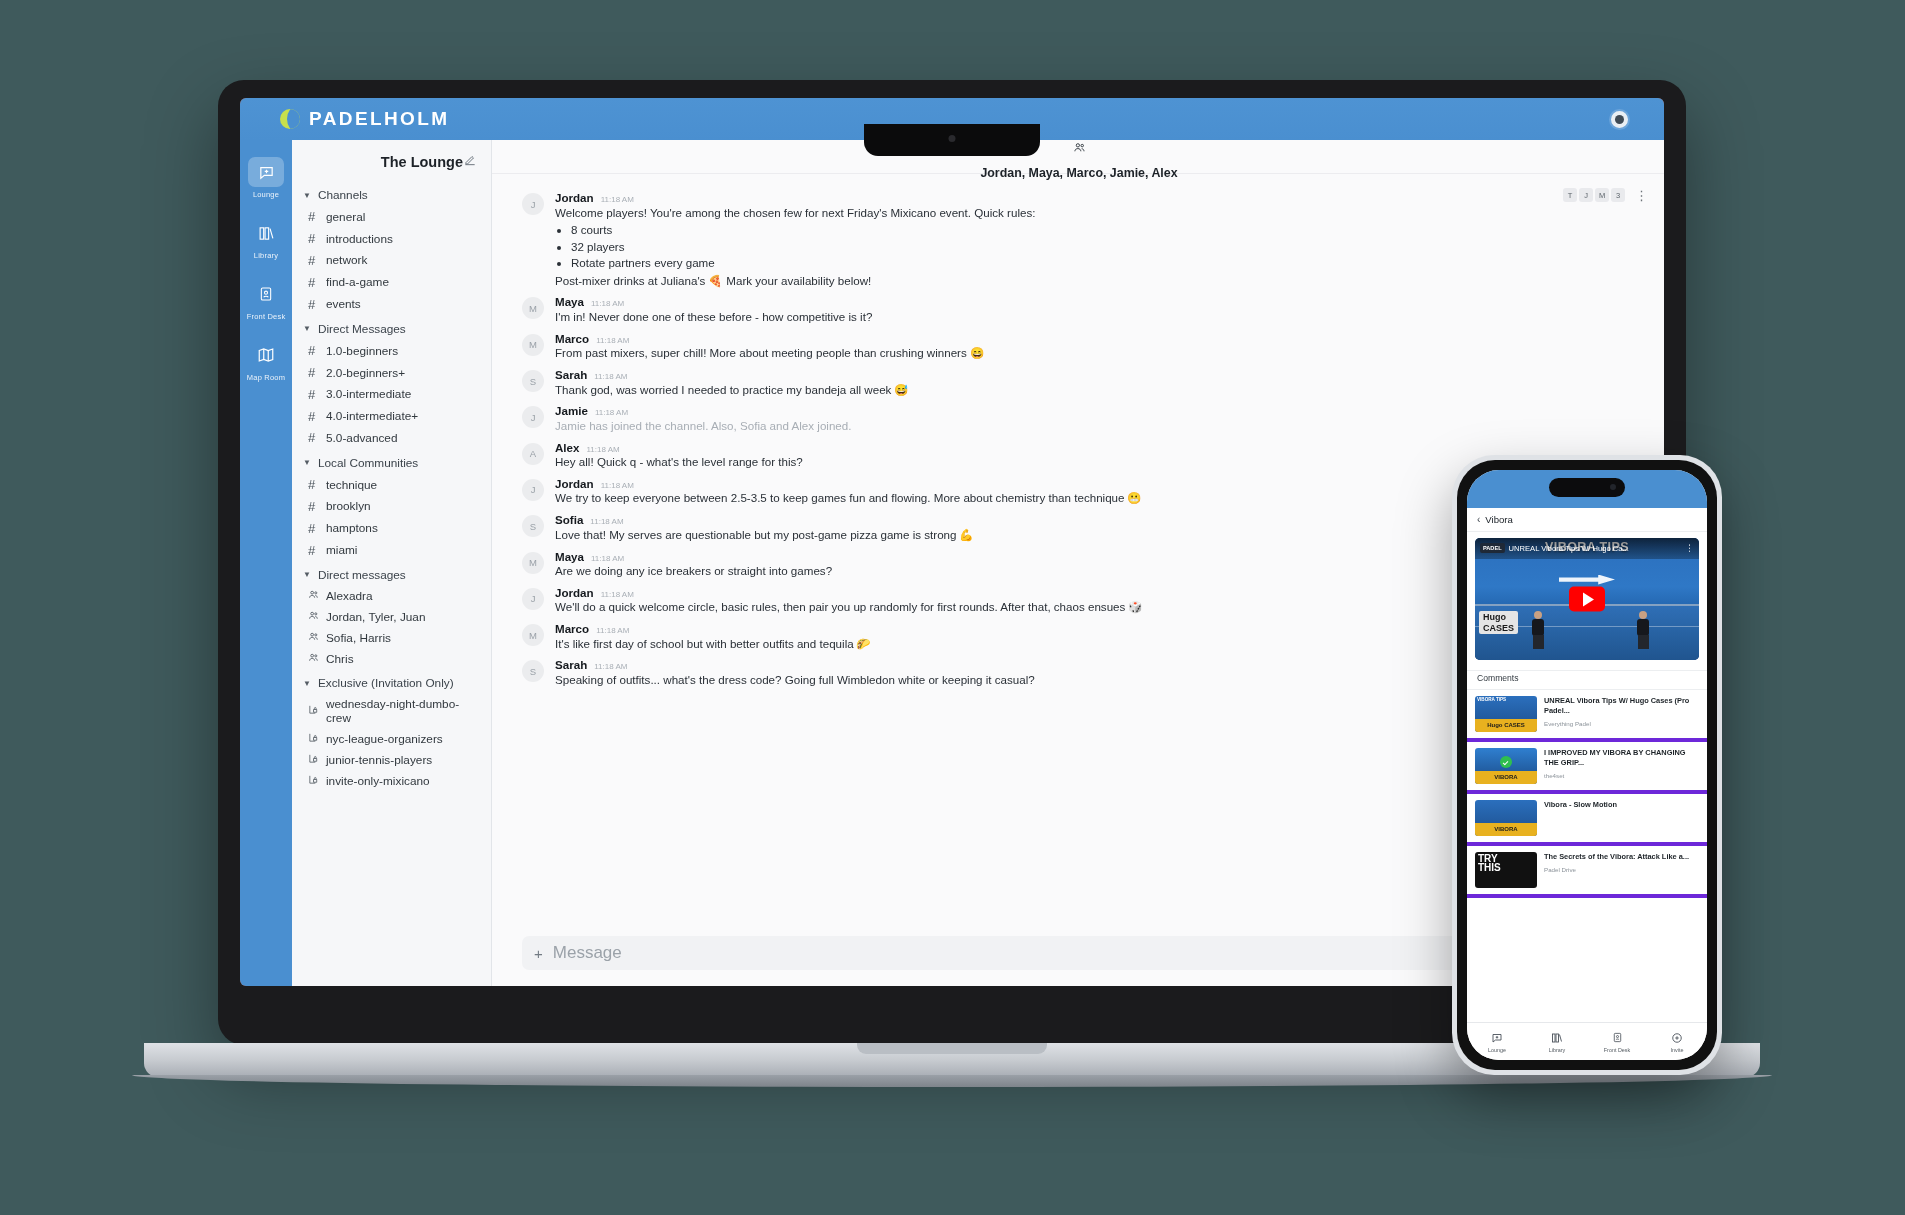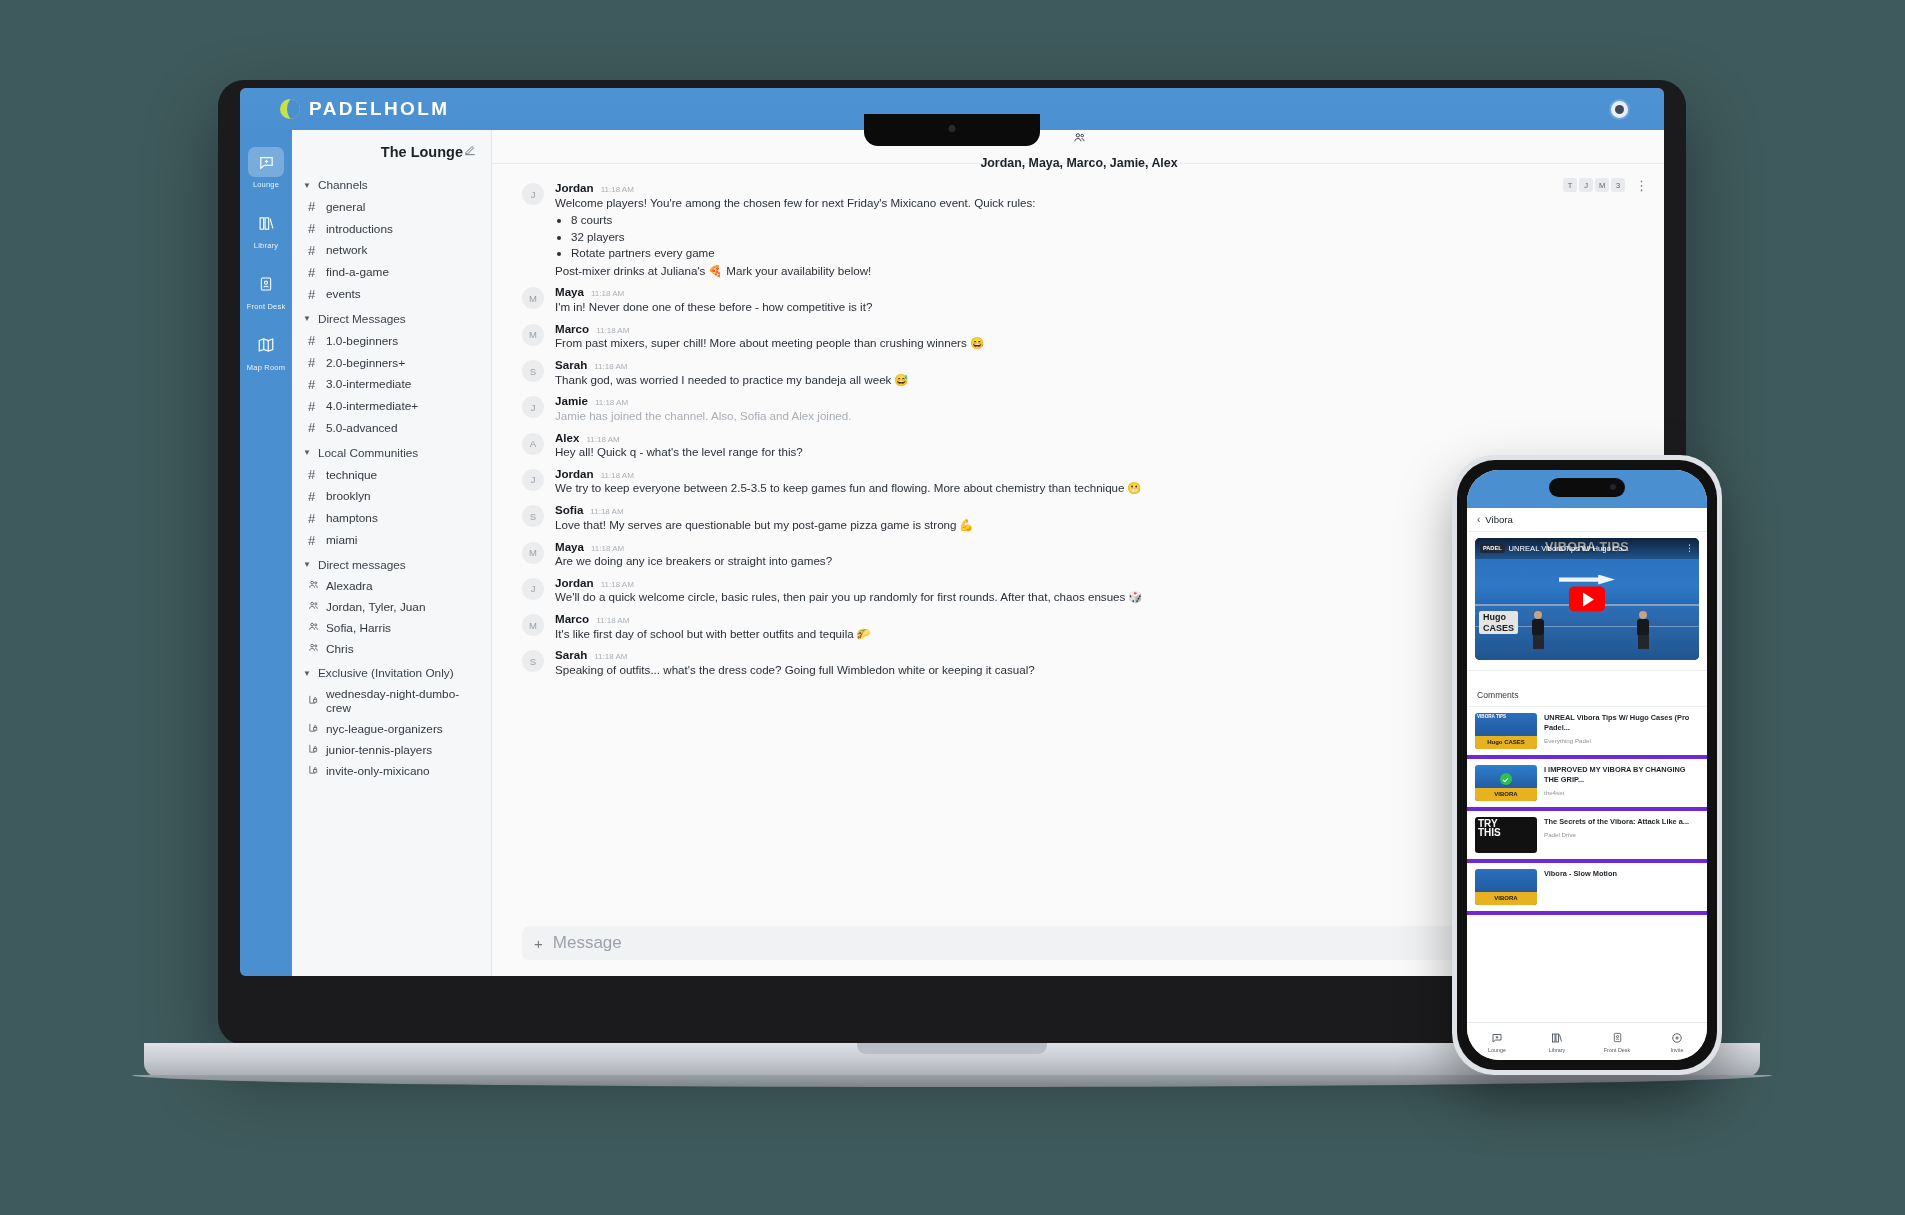--- a/index.html
+++ b/index.html
@@ -13,21 +13,21 @@
 
   
   #laptop { position: absolute; left: 218px; top: 80px; width: 1468px; height: 940px; }
   .laptop-body {
     position: absolute; left: 0; top: 0; width: 1468px; height: 965px;
     background: #1b1b1d;
     border-radius: 26px;
     box-shadow: 0 30px 70px rgba(0,0,0,.38);
   }
   .laptop-screen {
-    position: absolute; left: 22px; top: 8px; width: 1424px; height: 888px;
+    position: absolute; left: 22px; top: 18px; width: 1424px; height: 888px;
     background: #c2410c; border-radius: 6px; overflow: hidden;
   }
   .notch {
     position: absolute; left: 50%; transform: translateX(-50%); top: 26px;
     width: 176px; height: 32px; background: #0b0b0c;
     border-bottom-left-radius: 14px; border-bottom-right-radius: 14px;
     z-index: 40;
   }
   .notch-dot {
     position: absolute; left: 50%; top: 11px; transform: translateX(-50%);
@@ -238,21 +238,21 @@
   .pv-head-title { color:#fff; font-size: 7.6px; flex:1; white-space:nowrap; overflow:hidden; }
   .pv-head-kebab { color:#fff; font-size: 9px; line-height:1; }
   .pv-play {
     position:absolute; left:50%; top:50%; transform:translate(-50%,-50%);
     width: 36px; height: 25px; background:#ff0000; border-radius:5px;
     display:flex; align-items:center; justify-content:center;
   }
   .pv-play::after { content:''; border-left: 11px solid #fff; border-top:7px solid transparent; border-bottom:7px solid transparent; margin-left:3px;}
 
   .p-comments {
-    margin-top: 10px; padding: 19px 10px 6px; font-size: 8.6px; color:#333a41;
+    margin-top: 10px; padding: 2px 10px 6px; font-size: 8.6px; color:#333a41;
     border-top:1px solid #eceef0; border-bottom:1px solid #eceef0;
   }
   .p-list { flex:1; overflow:hidden; }
   .p-item { display:flex; gap:7px; padding: 6px 8px; border-bottom:4px solid #6d28d9; }
   .p-thumb { width: 62px; height: 36px; border-radius:3px; flex:0 0 auto; position:relative; overflow:hidden;
     background: linear-gradient(180deg,#2b6fbd,#1c4f8d); }
   .p-thumb .tl { position:absolute; left:2px; top:1px; font-size:4.6px; color:#fff; font-weight:bold; }
   .p-thumb .band { position:absolute; left:0; right:0; bottom:0; height:13px; background:#e8b11f; }
   .p-thumb .band span { font-size:6px; font-weight:bold; color:#1a1a1a; display:block; text-align:center; line-height:13px;}
   .p-thumb.green { background: linear-gradient(180deg,#2f7fd0,#1a4a86); }
@@ -724,37 +724,37 @@
                 <span class="band">
                   <span>VIBORA</span>
                 </span>
               </div>
               <div class="p-meta">
                 <div class="p-vt">I IMPROVED MY VIBORA BY CHANGING THE GRIP...</div>
                 <div class="p-ch">the4set</div>
               </div>
             </div>
             <div class="p-item">
-              <div class="p-thumb red">
-                <span class="big">TRY<br>THIS</span>
-              </div>
-              <div class="p-meta">
-                <div class="p-vt">The Secrets of the Vibora: Attack Like a...</div>
-                <div class="p-ch">Padel Drive</div>
-              </div>
-            </div>
-            <div class="p-item">
               <div class="p-thumb ">
                 <span class="band">
                   <span>VIBORA</span>
                 </span>
               </div>
               <div class="p-meta">
                 <div class="p-vt">Vibora - Slow Motion</div>
                 <div class="p-ch"></div>
+              </div>
+            </div>
+            <div class="p-item">
+              <div class="p-thumb red">
+                <span class="big">TRY<br>THIS</span>
+              </div>
+              <div class="p-meta">
+                <div class="p-vt">The Secrets of the Vibora: Attack Like a...</div>
+                <div class="p-ch">Padel Drive</div>
               </div>
             </div>
           </div>
 
         <div class="p-tabbar">
           <div class="p-tab">
             <div class="ic">
               <svg width="12" height="12" viewBox="0 0 24 24" fill="none" stroke="#4a515a" stroke-width="1.8">
                   <path d="M4 5h16v11H9l-5 4z"></path>
                   <path d="M12 8v5M9.5 10.5h5"></path>

